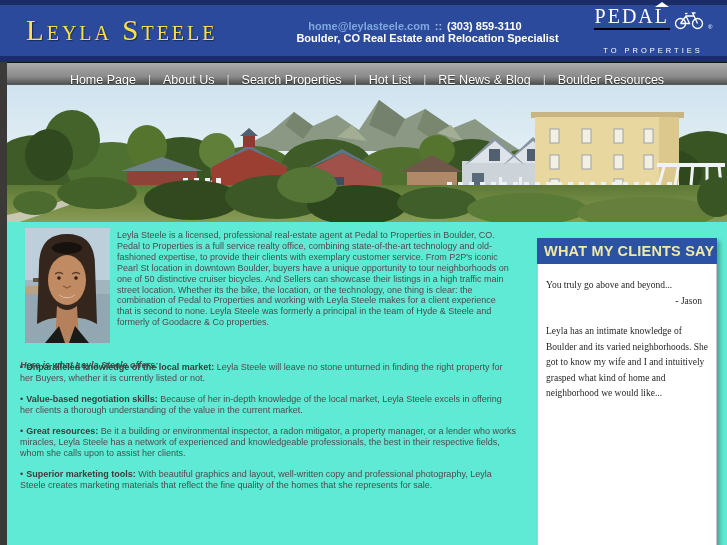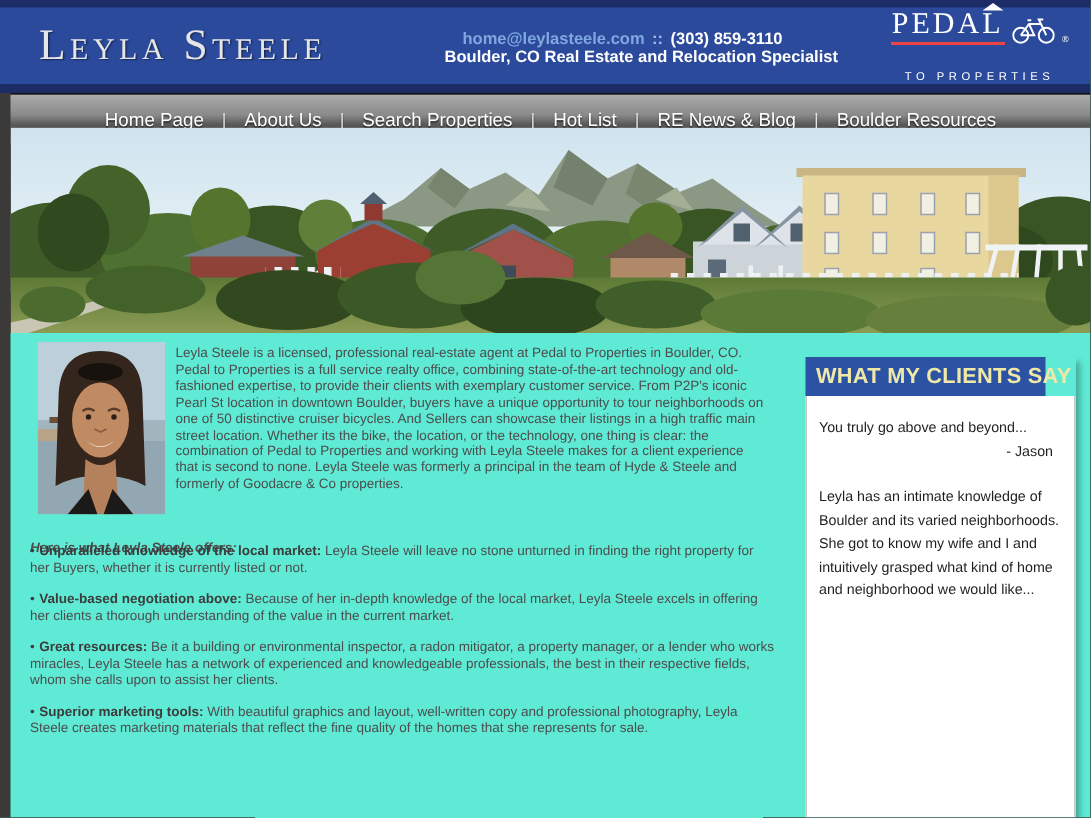--- a/index.html
+++ b/index.html
@@ -3,31 +3,31 @@
 <meta charset="utf-8">
 <style>
   html,body{margin:0;padding:0;background:#3b3a39;}
   #page{position:relative;width:727px;height:545px;background:#3b3a39;overflow:hidden;
         font-family:"Liberation Sans",sans-serif;}
 
   
   .header{position:absolute;top:0;left:0;width:727px;height:62px;box-sizing:border-box;
           background:#2b4a9c;border-top:5px solid #1b2c66;border-bottom:6px solid #1b2c66;
           display:flex;align-items:center;}
-  .brand{margin-left:26px;width:215px;color:#e5e5e5;font-family:"Liberation Serif",serif;
+  .brand{margin-left:26px;width:215px;color:#fde047;font-family:"Liberation Serif",serif;
          font-size:29px;font-variant:small-caps;letter-spacing:3px;white-space:nowrap;
          text-shadow:1px 1px 1px rgba(0,0,0,.45);}
   .header-center{flex:1;display:flex;flex-direction:column;align-items:center;gap:0;margin-top:2px;}
   .contact-line{font-size:11px;font-weight:bold;color:#ffffff;white-space:nowrap;}
   .contact-line a{color:#7fa8e0;text-decoration:none;}
   .contact-sep{color:#a9bce4;margin:0 5px;}
   .tagline{font-size:11px;font-weight:bold;color:#ffffff;white-space:nowrap;padding-left:25px;}
   .p2p-logo{width:128px;margin-right:10px;display:flex;flex-direction:column;align-items:center;color:#fff;}
   .p2p-top{display:flex;align-items:flex-end;gap:4px;}
-  .pedal-wrap{position:relative;border-bottom:2px solid #ef4444;padding:0 1px 1px 1px;}
+  .pedal-wrap{position:relative;border-bottom:2px solid #000000;padding:0 1px 1px 1px;}
   .pedal{font-family:"Liberation Serif",serif;font-size:20px;letter-spacing:2px;line-height:1;}
   .roof{position:absolute;top:-4px;right:1px;width:0;height:0;
         border-left:7px solid transparent;border-right:7px solid transparent;border-bottom:5px solid #fff;}
   .p2p-sub{font-size:7.5px;letter-spacing:3px;margin-top:16px;white-space:nowrap;}
   .p2p-reg{font-size:6px;vertical-align:top;}
 
   
   .nav{position:absolute;top:62px;left:7px;width:720px;height:36px;box-sizing:border-box;
        background:linear-gradient(#ababab,#8a8a8a 40%,#565656 60%,#6c6c6c);
        border-top:1px solid #141414;border-bottom:1px solid #1d1d1d;
@@ -48,25 +48,25 @@
   .bio{position:absolute;left:110px;top:8px;width:394px;font-size:9px;line-height:10.9px;
        color:#4d4d4d;text-align:left;}
   .offers-intro{position:absolute;left:13px;top:138px;width:480px;font-size:9px;font-style:italic;color:#4d4d4d;font-weight:bold;}
   .offers{position:absolute;left:13px;top:140px;width:496px;}
   .offer{margin:0 0 10px 0;font-size:9px;line-height:11px;color:#4d4d4d;}
   .bullet{margin-right:3px;color:#3d3d3d;}
   .offer-title{color:#3c3c3c;}
 
   
   .sidebar{position:absolute;left:530px;top:16px;width:180px;box-shadow:3px 3px 4px rgba(0,0,0,.28);}
-  .sidebar-header{box-sizing:border-box;width:160px;background:#2b52a3;color:#efe8a6;
+  .sidebar-header{box-sizing:border-box;width:180px;background:#2b52a3;color:#efe8a6;
                   font-weight:bold;font-size:14.5px;padding:5px 7px;letter-spacing:.2px;white-space:nowrap;}
   .sidebar-body{box-sizing:border-box;width:180px;height:400px;background:#ffffff;
                 border:1px solid #c6c6c6;border-top:none;padding:14px 8px 8px 8px;}
-  .testimonial{margin-bottom:15px;font-family:Liberation Sans, sans-serif;color:#1f1f1f;}
+  .testimonial{margin-bottom:15px;font-family:Liberation Serif, serif;color:#1f1f1f;}
   .quote{font-size:9.5px;line-height:15.5px;}
   .author{font-size:9.5px;line-height:15.5px;text-align:right;padding-right:6px;}
 </style>
 </head>
 <body>
 
 <div id="page">
 
   <div class="header">
     <div class="brand">Leyla Steele</div>
@@ -274,21 +274,21 @@
     </div>
 
     <div class="bio">Leyla Steele is a licensed, professional real-estate agent at Pedal to Properties in Boulder, CO. Pedal to Properties is a full service realty office, combining state-of-the-art technology and old-fashioned expertise, to provide their clients with exemplary customer service. From P2P's iconic Pearl St location in downtown Boulder, buyers have a unique opportunity to tour neighborhoods on one of 50 distinctive cruiser bicycles. And Sellers can showcase their listings in a high traffic main street location. Whether its the bike, the location, or the technology, one thing is clear: the combination of Pedal to Properties and working with Leyla Steele makes for a client experience that is second to none. Leyla Steele was formerly a principal in the team of Hyde &amp; Steele and formerly of Goodacre &amp; Co properties.</div>
 
     <div class="offers-intro">Here is what Leyla Steele offers:</div>
 
     <div class="offers">
 
         <p class="offer"><span class="bullet">•</span><strong class="offer-title">Unparalleled knowledge of the local market:</strong> <span class="offer-text">Leyla Steele will leave no stone unturned in finding the right property for her Buyers, whether it is currently listed or not.</span></p>
 
-        <p class="offer"><span class="bullet">•</span><strong class="offer-title">Value-based negotiation above:</strong> <span class="offer-text">Because of her in-depth knowledge of the local market, Leyla Steele excels in offering her clients a thorough understanding of the value in the current market.</span></p>
+        <p class="offer"><span class="bullet">•</span><strong class="offer-title">Value-based negotiation skills:</strong> <span class="offer-text">Because of her in-depth knowledge of the local market, Leyla Steele excels in offering her clients a thorough understanding of the value in the current market.</span></p>
 
         <p class="offer"><span class="bullet">•</span><strong class="offer-title">Great resources:</strong> <span class="offer-text">Be it a building or environmental inspector, a radon mitigator, a property manager, or a lender who works miracles, Leyla Steele has a network of experienced and knowledgeable professionals, the best in their respective fields, whom she calls upon to assist her clients.</span></p>
 
         <p class="offer"><span class="bullet">•</span><strong class="offer-title">Superior marketing tools:</strong> <span class="offer-text">With beautiful graphics and layout, well-written copy and professional photography, Leyla Steele creates marketing materials that reflect the fine quality of the homes that she represents for sale.</span></p>
       </div>
 
     <div class="sidebar">
       <div class="sidebar-header">WHAT MY CLIENTS SAY</div>
       <div class="sidebar-body">
 

